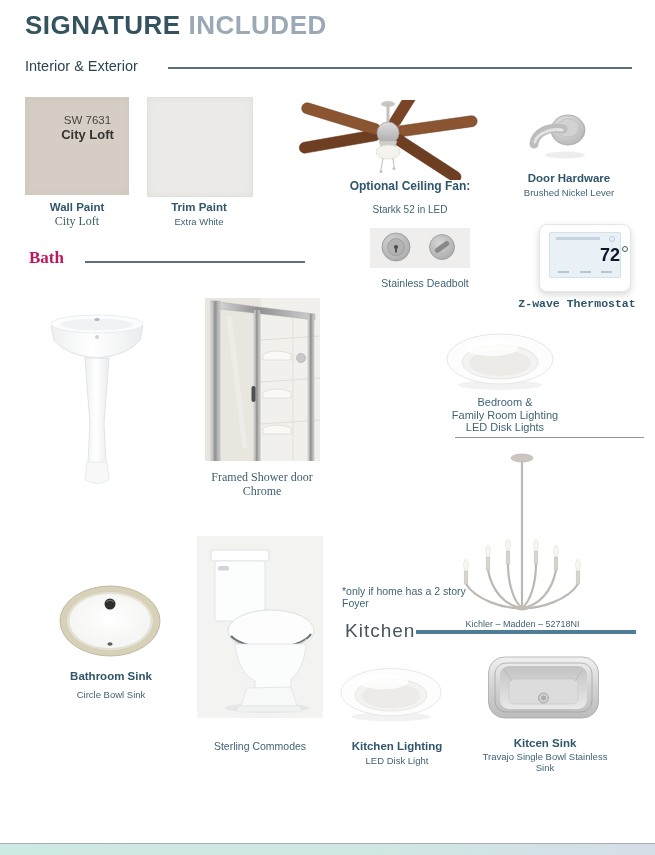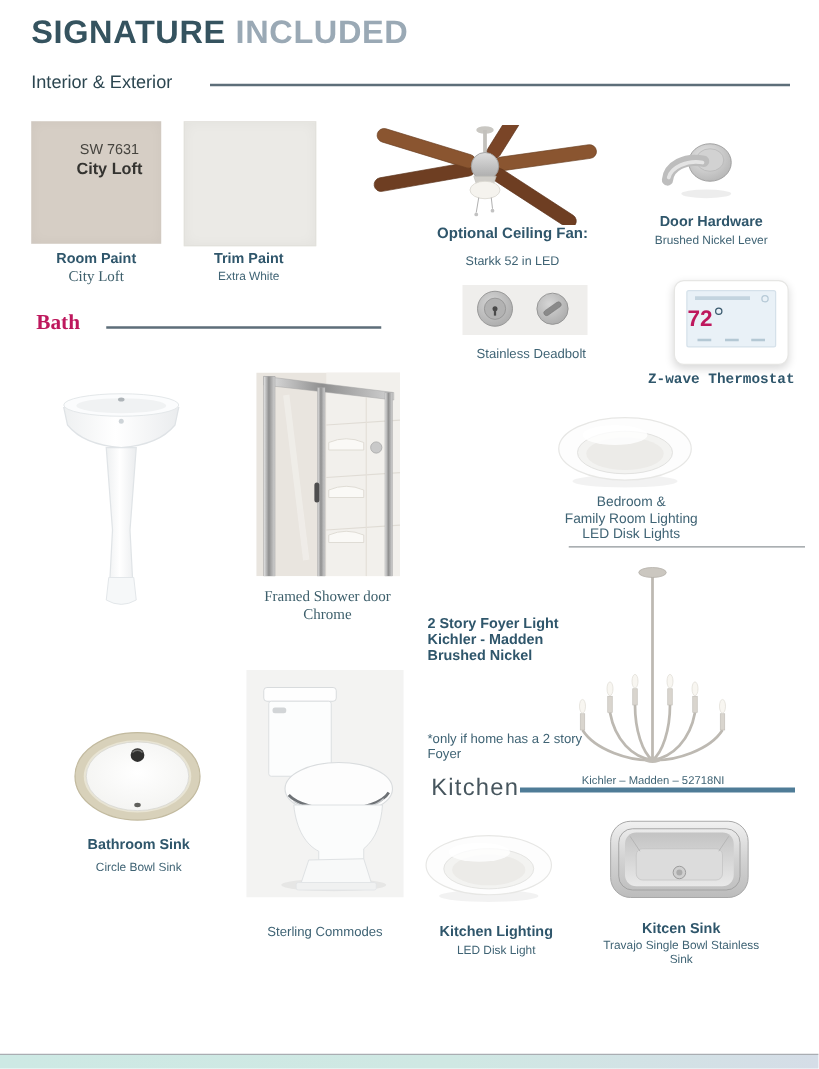--- a/index.html
+++ b/index.html
@@ -41,21 +41,21 @@
   #deadbolt-img{left:370px;top:228px;width:100px;height:40px;background:#efeeec;}
   #toilet-img{left:197px;top:536px;width:126px;height:182px;}
   #shower-img{left:205px;top:298px;width:115px;height:163px;}
 
   
   .thermo{position:absolute;left:539px;top:224px;width:90px;height:66px;background:#fff;border:1px solid #e6e6e4;
           border-radius:8px;box-shadow:0 3px 7px rgba(0,0,0,.15);}
   .thermo-screen{position:absolute;left:9px;top:7px;right:9px;bottom:13px;background:#e9f1f7;border:1px solid #d5e1ea;border-radius:2px;}
   .thermo-topbar{position:absolute;left:6px;top:4px;right:20px;height:2.5px;background:#c3d4df;}
   .thermo-dot{position:absolute;right:5px;top:3px;width:4px;height:4px;border-radius:50%;border:1px solid #b7cad7;}
-  .thermo-temp{position:absolute;left:0;right:0;top:12px;text-align:left;font-size:18px;font-weight:700;color:#be185d;}
+  .thermo-temp{position:absolute;left:0;right:0;top:12px;text-align:right;font-size:18px;font-weight:700;color:#0f172a;}
   .thermo-temp:after{content:"";position:absolute;margin-left:2px;margin-top:1px;width:4px;height:4px;border:1px solid #3a5a6e;border-radius:50%;}
   .thermo-menu{position:absolute;left:8px;right:8px;bottom:4px;display:flex;justify-content:space-between;}
   .thermo-menu span{width:11px;height:2.5px;background:#b4c8d4;}
 
   .footnote{position:absolute;left:22px;top:803px;font-size:11px;font-style:italic;color:#2e4a56;}
   .bottom-bar{position:absolute;left:0;top:843px;width:655px;height:12px;
               background:linear-gradient(90deg,#cde9e4 0%,#cfe8e3 55%,#d5dde7 100%);border-top:1px solid #a9adb2;}
 </style>
 </head>
 <body>
@@ -70,21 +70,21 @@
   <div class="sec-ie">Interior &amp; Exterior</div>
   <div class="line" id="ie-line"></div>
 
   <div class="swatch" id="wall-swatch" style="background: rgb(214, 206, 197);">
     <div class="swatch-text">
       <div class="swatch-code">SW 7631</div>
       <div class="swatch-name">City Loft</div>
     </div>
   </div>
   <div class="cap" style="left:17px;top:201px;width:120px;">
-    <div class="cap-main">Room Paint</div>
+    <div class="cap-main">Wall Paint</div>
     <div class="serif-sub">City Loft</div>
   </div>
 
   <div class="swatch" id="trim-swatch" style="background: rgb(235, 234, 230);"></div>
   <div class="cap" style="left:139px;top:201px;width:120px;">
     <div class="cap-main">Trim Paint</div>
     <div class="cap-sub">Extra White</div>
   </div>
 
   <svg class="img" style="left:293px;top:100px;" width="197" height="80" viewBox="0 0 197 80">
@@ -239,25 +239,20 @@
     <ellipse cx="56" cy="32" rx="31" ry="13" fill="#ecebe8"></ellipse>
     <ellipse cx="48" cy="17" rx="26" ry="8" fill="#ffffff" opacity="0.8"></ellipse>
   </svg>
   <div class="cap" style="left:425px;top:395px;width:160px;">
     <div class="cap-sub" style="font-size:11px;line-height:10.5px;">Bedroom &amp;</div>
     <div class="cap-sub" style="font-size:11px;line-height:10.5px;">Family Room Lighting</div>
     <div class="cap-sub" style="font-size:11px;line-height:10.5px;">LED Disk Lights</div>
   </div>
   <div class="line" id="disk-divider"></div>
 
-  <div class="cap" style="left:342px;top:493px;width:140px;text-align:left;">
-    <div class="cap-main" style="text-align:left;font-size:11.5px;">2 Story Foyer Light</div>
-    <div class="cap-main" style="text-align:left;font-size:11.5px;">Kichler - Madden</div>
-    <div class="cap-main" style="text-align:left;font-size:11.5px;">Brushed Nickel</div>
-  </div>
   <div class="cap" style="left:342px;top:573px;width:140px;text-align:left;margin-top:12px;">
     <div class="cap-sub" style="text-align:left;font-size:10.5px;margin:0;line-height:12px;">*only if home has a  2 story</div>
     <div class="cap-sub" style="text-align:left;font-size:10.5px;margin:0;line-height:12px;">Foyer</div>
   </div>
 
   <svg class="img" style="left:458px;top:452px;" width="128" height="164" viewBox="0 0 128 164">
     <g stroke="#bdb9b2" fill="none" stroke-width="2.2">
       <line x1="64" y1="8" x2="64" y2="155"></line>
       <path d="M64,156 C46,157 18,148 8,132"></path>
       <path d="M64,156 C48,154 34,140 30,118"></path>

